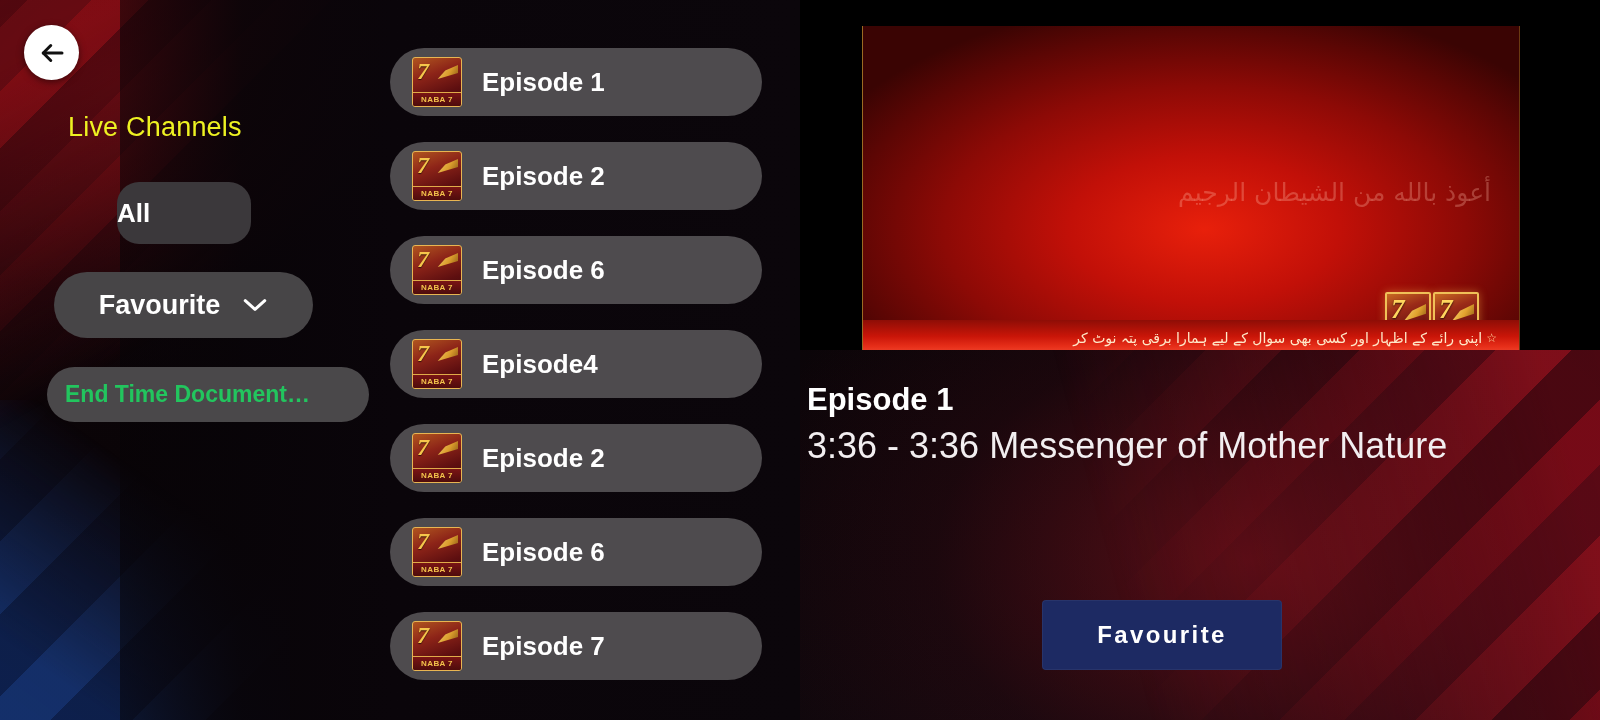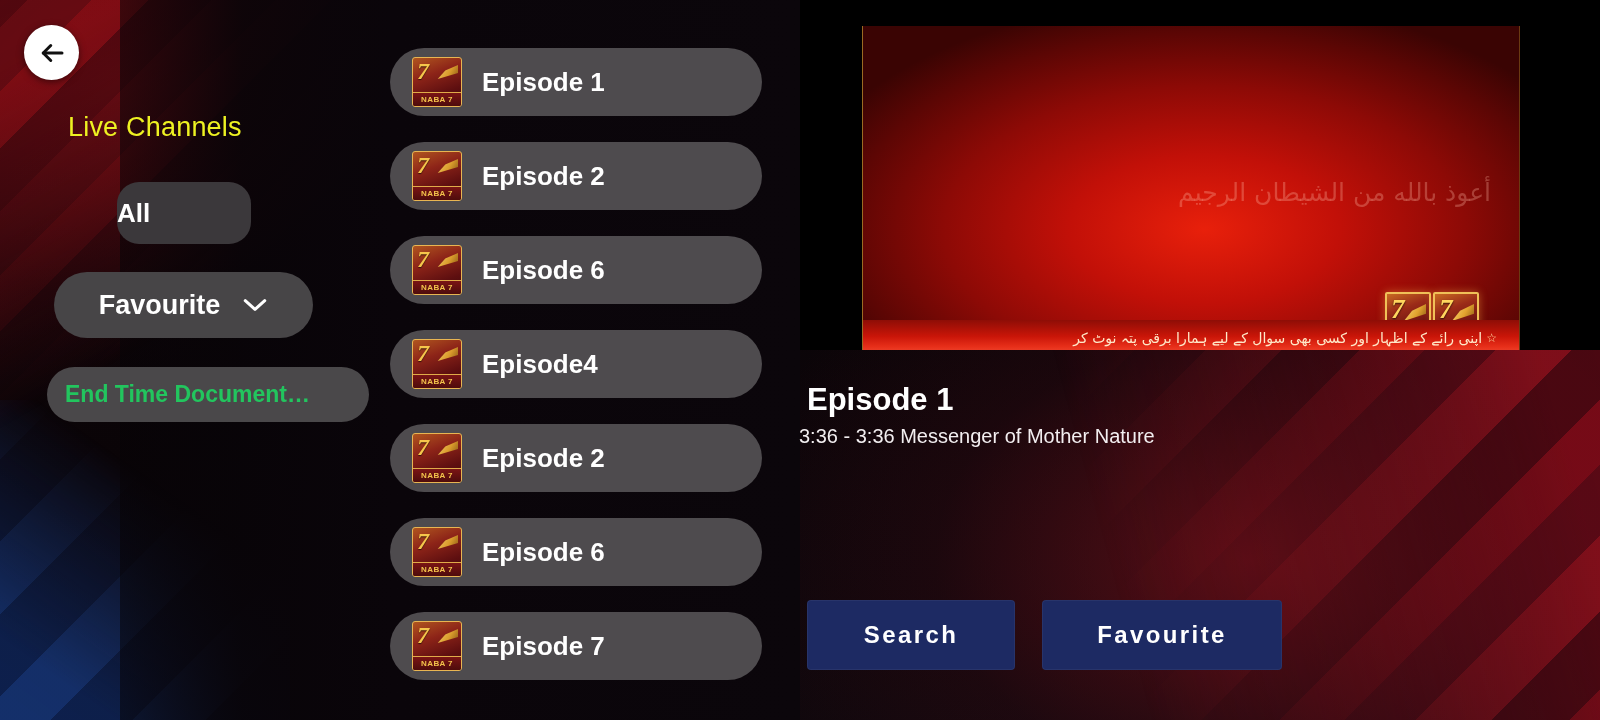--- a/index.html
+++ b/index.html
@@ -209,22 +209,22 @@
     color:#ffd45c; font-size:8.5px; font-weight:700; letter-spacing:0.3px;
     line-height:1; white-space:nowrap;
     font-family:"Liberation Sans", sans-serif;
   }
 
   .ep-title {
     position:absolute; left:32px; top:382px;
     color:#ffffff; font-size:31px; font-weight:700; white-space:nowrap;
   }
   .ep-sub {
-    position:absolute; left:24px; top:425px;
-    color:#f2eef0; font-size:20px; font-weight:400; white-space:nowrap;
+    position:absolute; left:32px; top:425px;
+    color:#f2eef0; font-size:36px; font-weight:400; white-space:nowrap;
   }
 
   .act-btn {
     position:absolute; top:600px; height:70px;
     background:#1d2a63; border:none; border-radius:4px;
     color:#ffffff; font-size:24px; font-weight:700; letter-spacing:2.4px;
     display:flex; align-items:center; justify-content:center;
     cursor:pointer; font-family:"Liberation Sans", sans-serif;
     box-shadow:inset 0 0 0 1px rgba(255,255,255,0.05);
   }
@@ -378,19 +378,16 @@
         <span class="tk-text">اپنی رائے کے اظہار اور کسی بھی سوال کے لیے ہمارا برقی پتہ نوٹ کر</span>
         <span class="star">☆</span>
       </div>
       <div class="botstrip"></div>
     </div>
   </div>
 
   <div class="ep-title">Episode 1</div>
   <div class="ep-sub">3:36 - 3:36 Messenger of Mother Nature</div>
 
-  <div class="act-btn b0">
-    <span>Search</span>
-  </div>
   <div class="act-btn b1">
     <span>Favourite</span>
   </div>
 </div>
 
 </body></html>

